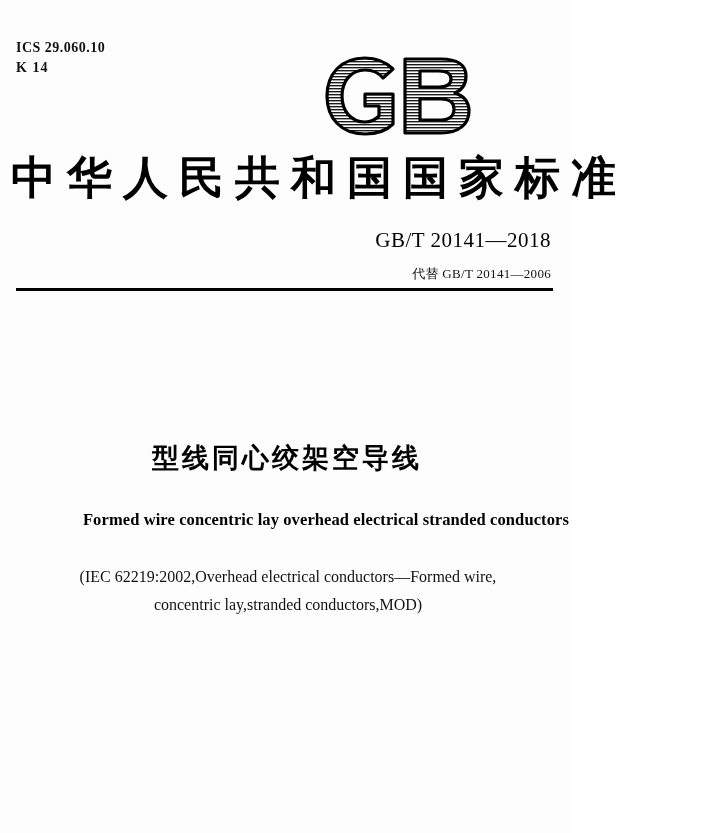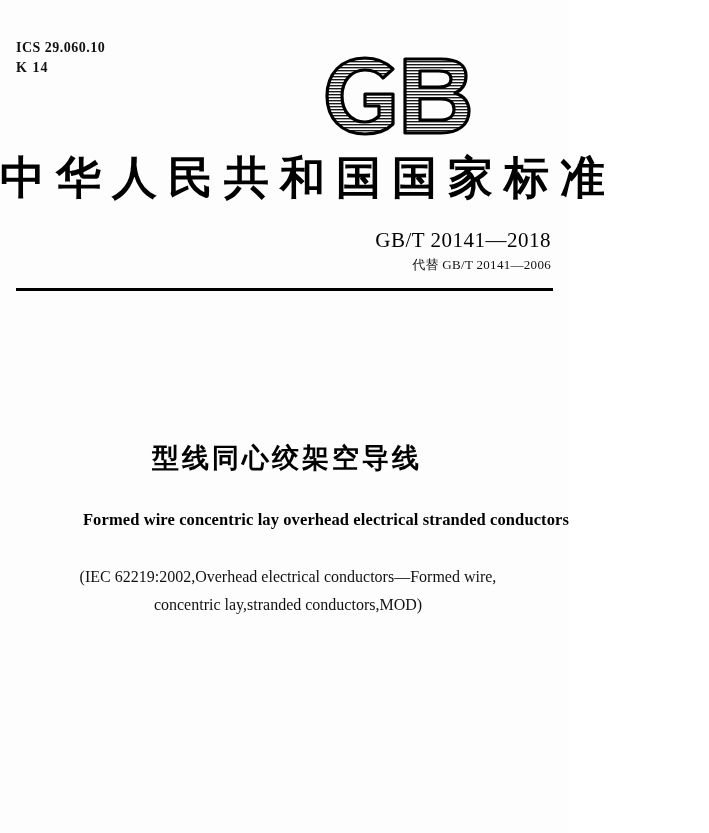--- a/index.html
+++ b/index.html
@@ -58,40 +58,41 @@
   .cn-standard-title {
     position: absolute;
     left: 0;
     right: 0;
     top: 148px;
     text-align: center;
     font-family: "DejaVu Serif", "Liberation Serif", serif;
     font-weight: bold;
     font-size: 45px;
     letter-spacing: 11px;
+    padding-left: 11px;
     color: #000;
     white-space: nowrap;
   }
 
   
   .std-number {
     position: absolute;
     right: 18px;
     top: 228px;
     text-align: right;
   }
   .std-number .main {
     font-family: "Liberation Serif", serif;
     font-weight: normal;
     font-size: 21px;
     letter-spacing: 0.5px;
     color: #000;
   }
   .std-number .replace {
-    margin-top: 3px;
+    margin-top: 12px;
     font-family: "Liberation Serif", serif;
     font-size: 13px;
     letter-spacing: 0.3px;
     color: #111;
   }
 
   
   .rule {
     position: absolute;
     left: 16px;

